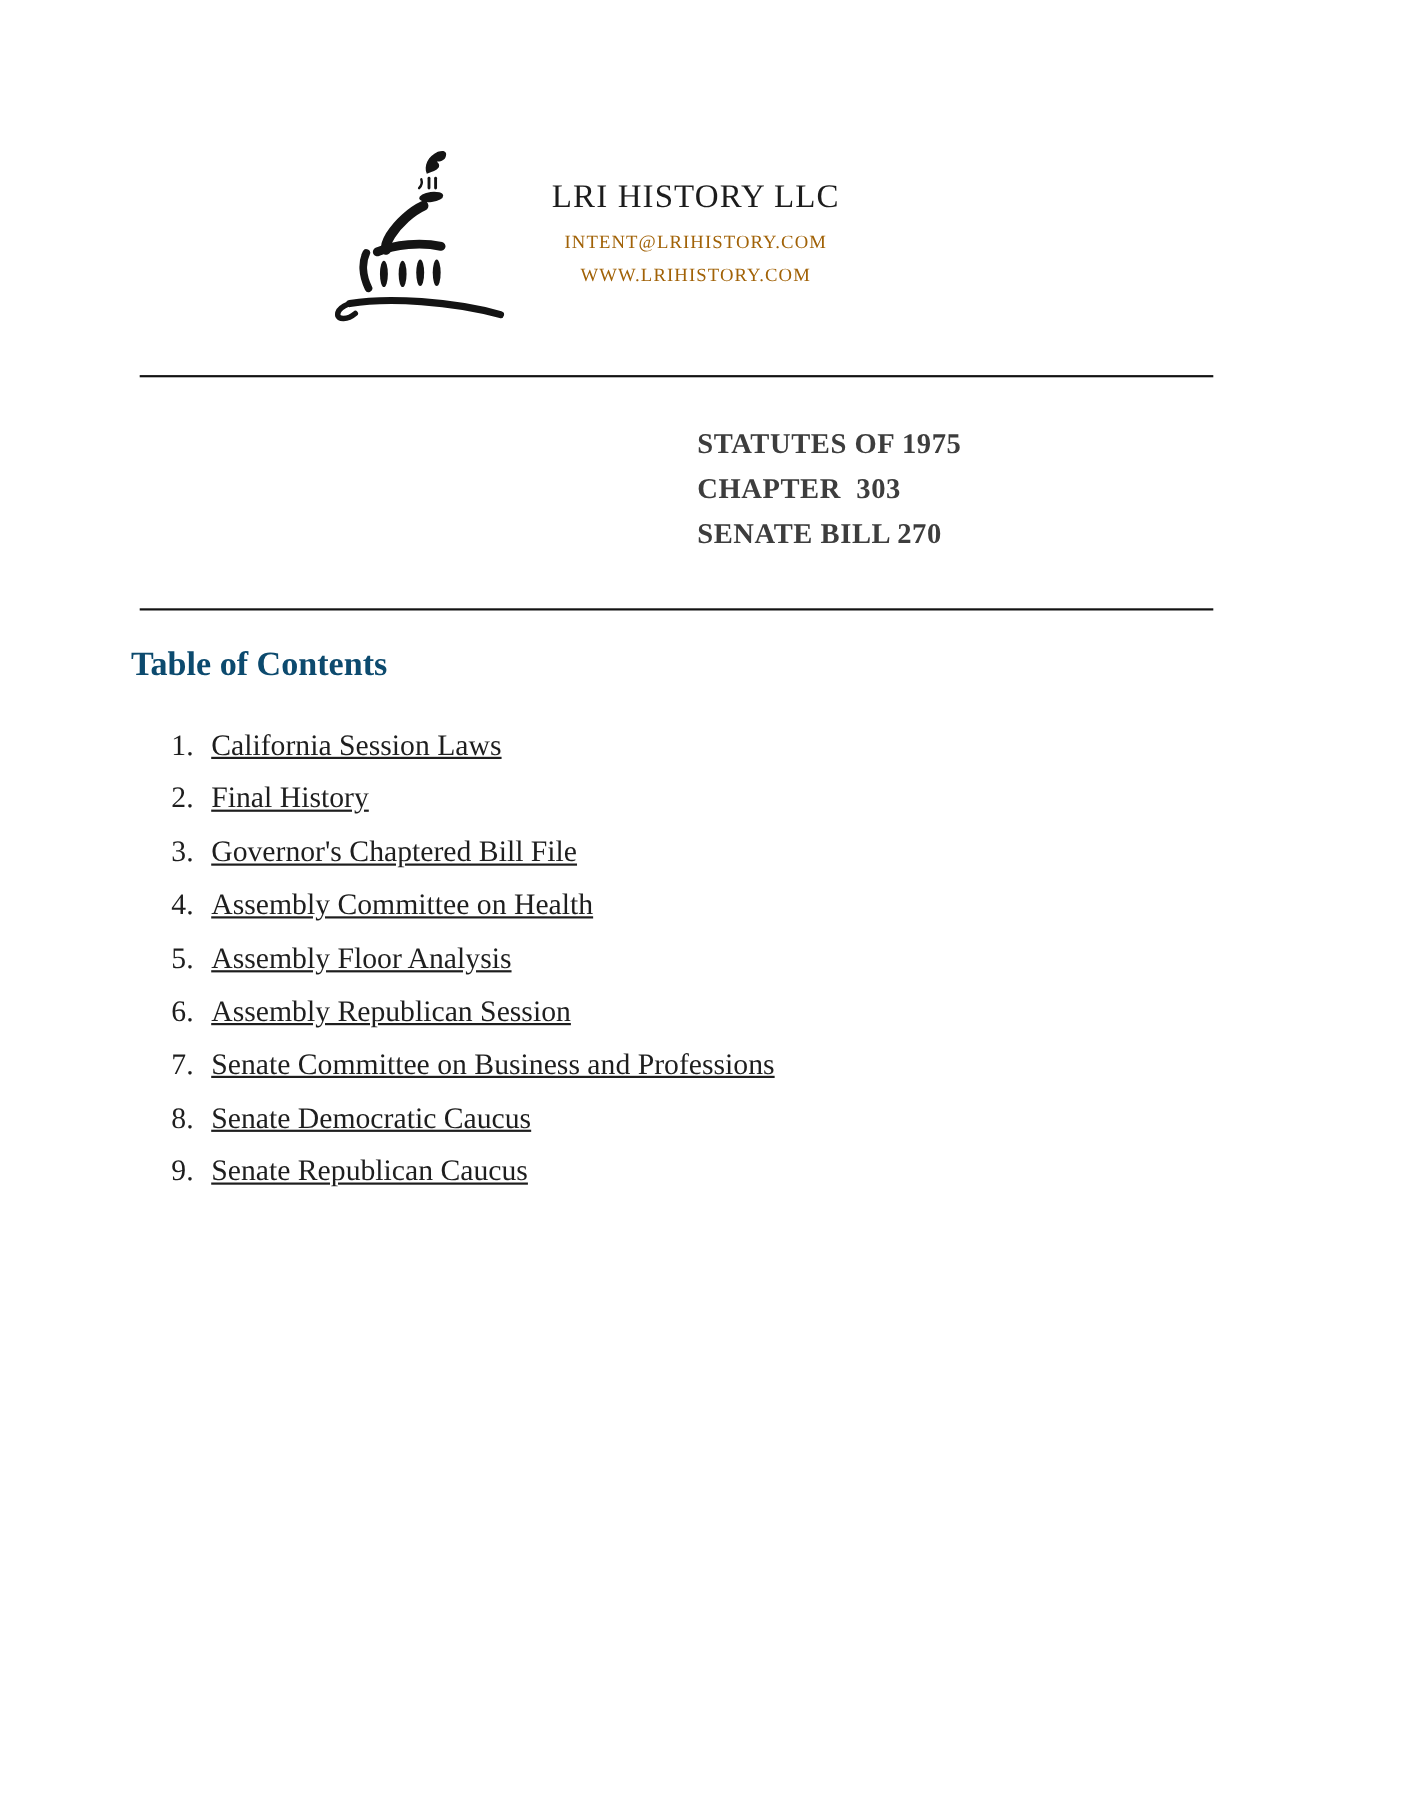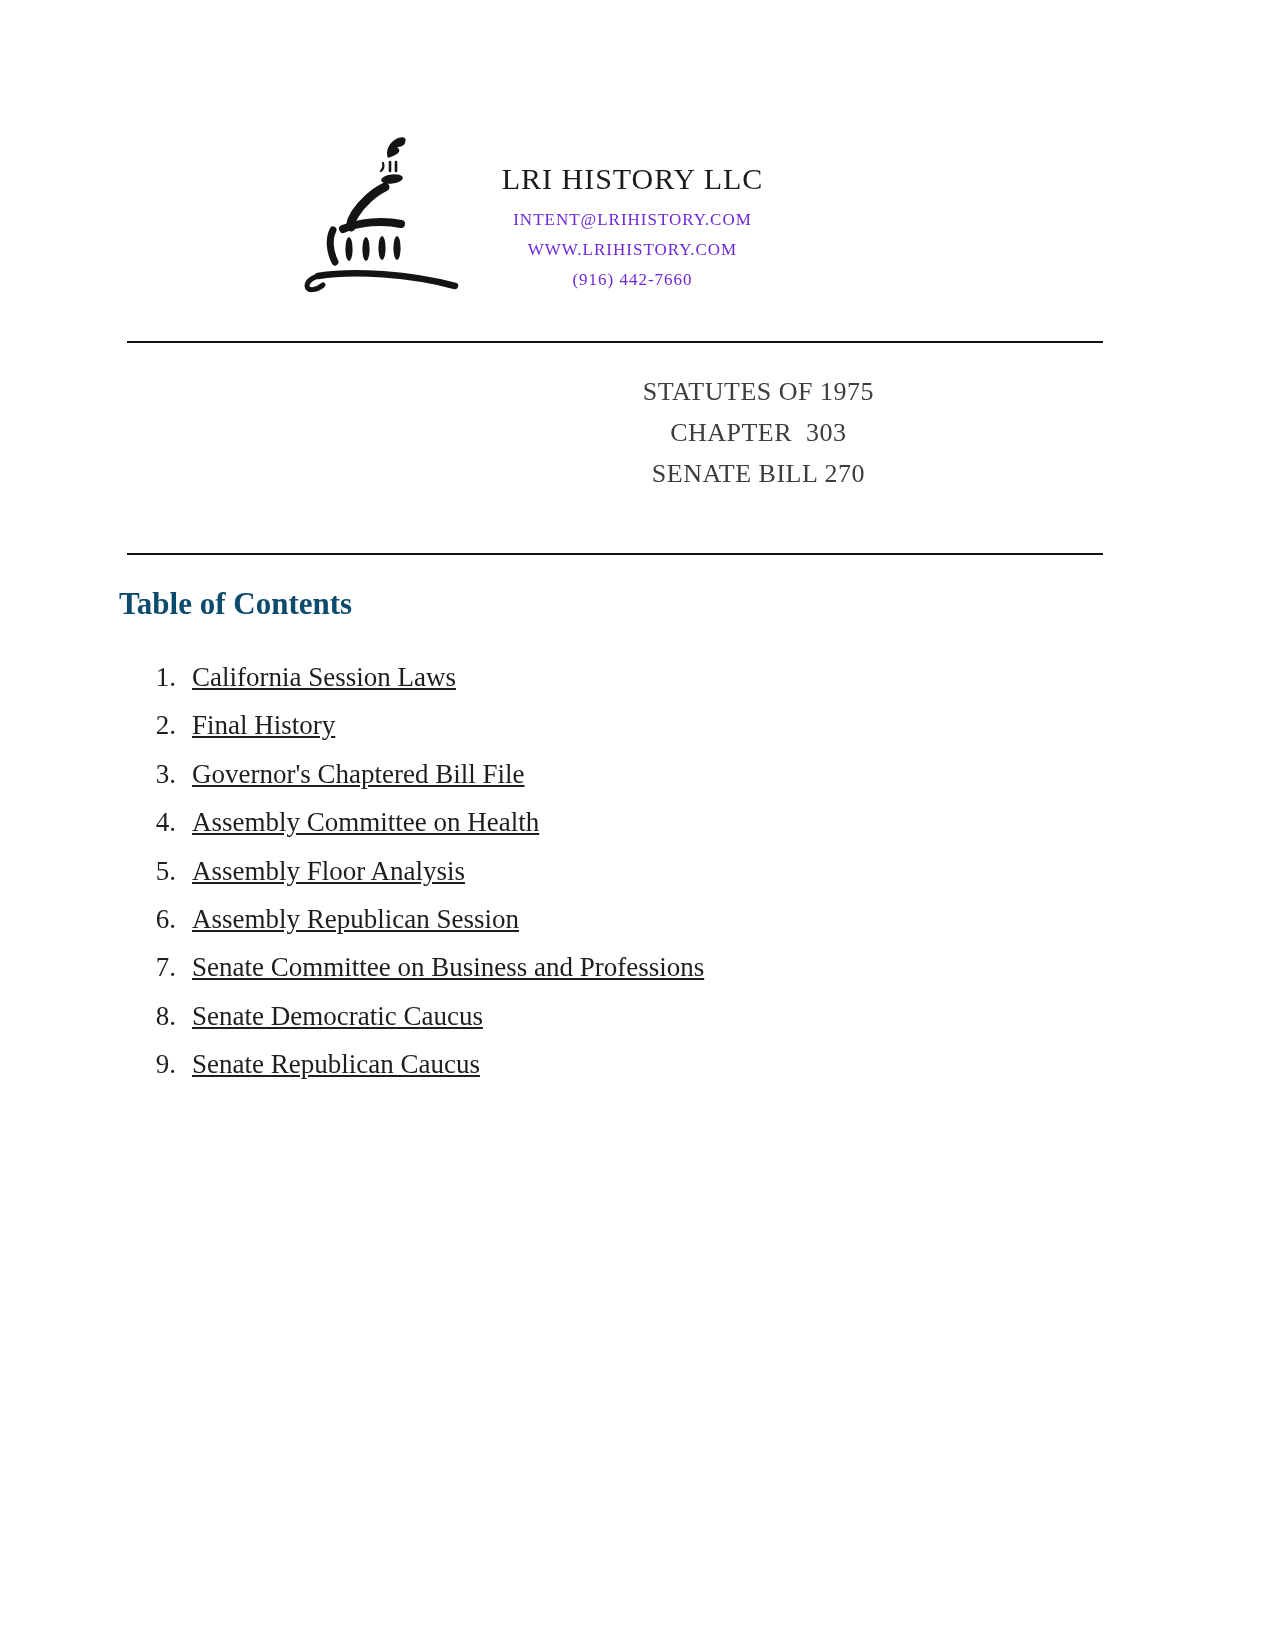--- a/index.html
+++ b/index.html
@@ -37,42 +37,42 @@
     line-height: 38px;
     letter-spacing: 1px;
     color: #1c1c1c;
     white-space: nowrap;
   }
   .contact-lines {
     margin-top: 7px;
     font-size: 17px;
     line-height: 30px;
     letter-spacing: 1px;
-    color: #6d28d9;
+    color: #a16207;
   }
   .contact-line { white-space: nowrap; }
 
   
   .rule {
     position: absolute;
     left: 127px;
     width: 976px;
     height: 2px;
     background: #121212;
   }
   .rule-top    { top: 341px; }
   .rule-bottom { top: 553px; }
 
   
   .reference-block {
     position: absolute;
     right: 234px;
-    top: 371px;
-    text-align: center;
-    font-weight: normal;
+    top: 383px;
+    text-align: left;
+    font-weight: bold;
     font-size: 26px;
     line-height: 41px;
     letter-spacing: 0.5px;
   }
   .ref-line { white-space: pre-wrap; }
 
   
   .toc-heading {
     position: absolute;
     left: 119px;
@@ -139,21 +139,20 @@
         <path d="M33,150 C23,150 14,155 14,161 C14,166 23,166 30,160" stroke-width="5"></path>
       </g>
     </svg>
   </div>
 
   <div class="header-text">
     <div class="company-title">LRI HISTORY LLC</div>
     <div class="contact-lines">
       <div class="contact-line">INTENT@LRIHISTORY.COM</div>
       <div class="contact-line">WWW.LRIHISTORY.COM</div>
-      <div class="contact-line">(916) 442-7660</div>
     </div>
   </div>
 
   <div class="rule rule-top"></div>
   <div class="rule rule-bottom"></div>
 
   <div class="reference-block" style="color: rgb(61, 61, 61);">
     <div class="ref-line">STATUTES OF 1975</div>
     <div class="ref-line">CHAPTER  303</div>
     <div class="ref-line">SENATE BILL 270</div>

